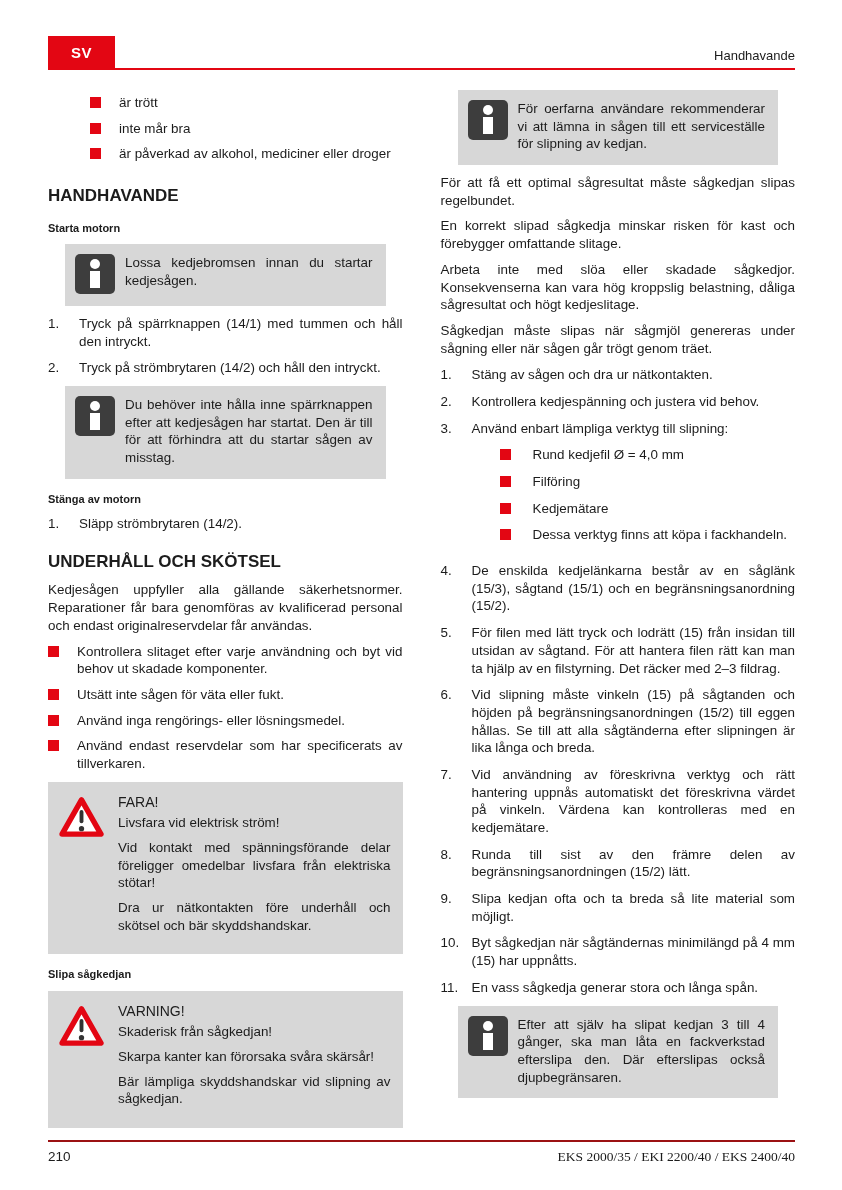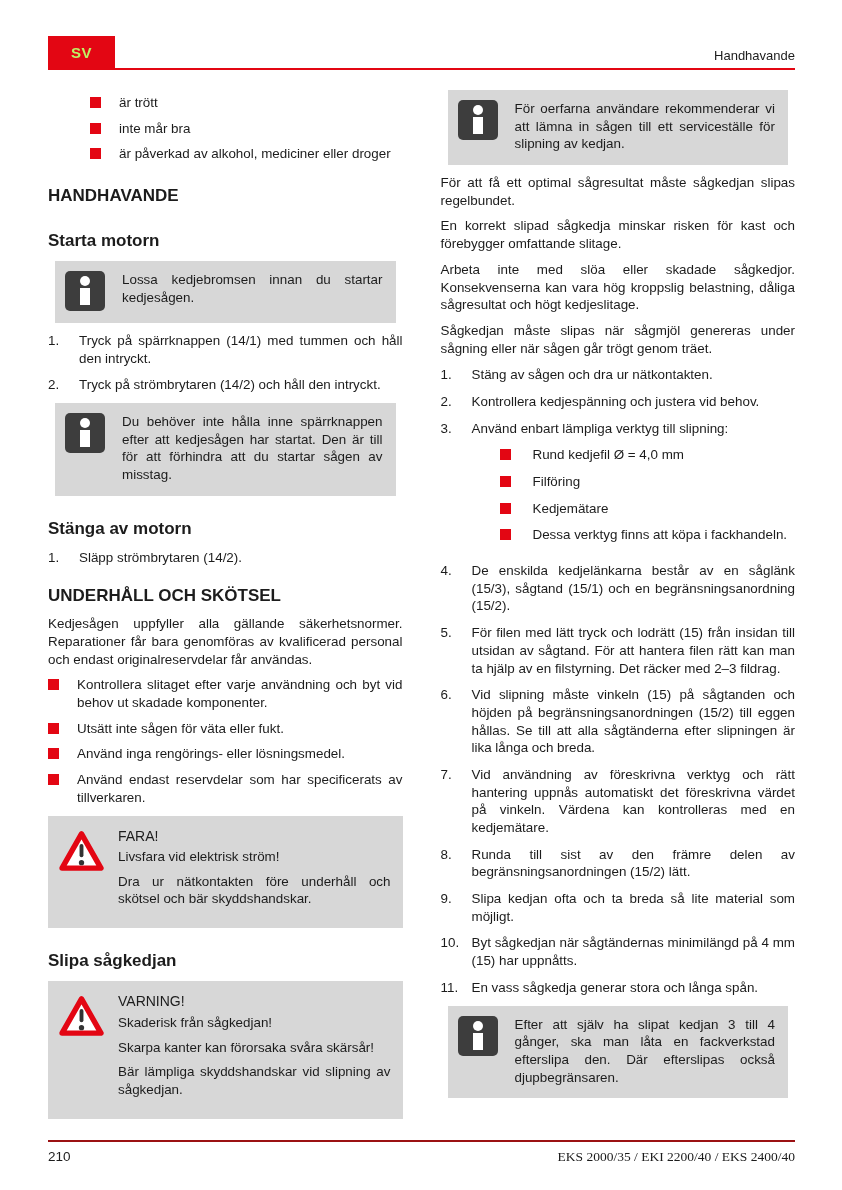--- a/index.html
+++ b/index.html
@@ -12,43 +12,43 @@
   }
   html,body{ background:#fff; }
   .page{
     width:842px; height:1190px; margin:0 auto; position:relative;
     background:#fff; color:var(--ink);
     font-family:"Liberation Sans", sans-serif; overflow:hidden;
   }
   
   .lang-badge{
     position:absolute; top:36px; left:48px; width:67px; height:33px;
-    background:var(--red); color:#bef264; font-weight:bold; font-size:15px;
+    background:var(--red); color:#ffffff; font-weight:bold; font-size:15px;
     display:flex; align-items:center; justify-content:center; letter-spacing:.5px;
   }
   .header-title{ position:absolute; top:48px; right:47px; font-size:13px; }
   .header-rule{ position:absolute; top:68px; left:48px; right:47px; border-top:2.5px solid var(--red); }
   
   .footer-rule{ position:absolute; top:1140px; left:48px; right:47px; border-top:2px solid var(--footer-rule); }
   .page-num{ position:absolute; top:1149px; left:48px; font-size:13.5px; }
   .footer-models{ position:absolute; top:1149px; right:47px; font-size:13.5px;font-family:Liberation Serif, serif; }
   
   .content{
     position:absolute; top:86px; left:48px; right:47px;
     display:flex; gap:38px;
   }
   .col{ flex:1; font-size:13.4px; line-height:1.32; text-align:justify; }
   .h1{ font-size:17px; font-weight:bold; margin:18px 0 8px; text-align:left; }
   .h1.first-h1{ margin-top:22px; }
-  .h2{ font-size:17px; font-weight:bold; margin:22px 0 7px; text-align:left; }
+  .h2{ font-size:11px; font-weight:bold; margin:13px 0 7px; text-align:left; }
   .para{ margin:8px 0; }
   
   .note{
-    background:var(--note-bg); padding:10px 13px 12px 10px; margin:9px 7px;
-    display:flex; gap:17px;
+    background:var(--note-bg); padding:10px 13px 12px 10px; margin:9px 17px;
+    display:flex; gap:10px;
   }
   .info-icon{
     width:40px; height:40px; flex-shrink:0; background:var(--icon-dark);
     border-radius:5px; position:relative;
   }
   .info-icon::before{
     content:""; position:absolute; top:5px; left:50%; transform:translateX(-50%);
     width:10px; height:10px; border-radius:50%; background:#fff;
   }
   .info-icon::after{
@@ -173,20 +173,21 @@
           <svg viewBox="0 0 60 54" width="47" height="42" aria-hidden="true">
             <path d="M30 5 L55 49 L5 49 Z" fill="#fff" stroke="#e30613" stroke-width="7" stroke-linejoin="round"></path>
             <rect x="27.5" y="18" width="5" height="17" rx="2.5" fill="#333"></rect>
             <circle cx="30" cy="42" r="3.4" fill="#333"></circle>
           </svg>
         </div>
         <div class="warn-body">
           <div class="warn-title">FARA!</div>
           <div>
               <p class="para">Livsfara vid elektrisk ström!</p>
+              <p class="para">Vid kontakt med spänningsförande delar föreligger omedelbar livsfara från elektriska stötar!</p>
               <p class="para">Dra ur nätkontakten före underhåll och skötsel och bär skyddshandskar.</p>
             </div>
         </div>
       </div>
 
       <div class="h2">Slipa sågkedjan</div>
 
       <div class="warnbox">
         <div class="tri-icon">
           <svg viewBox="0 0 60 54" width="47" height="42" aria-hidden="true">

